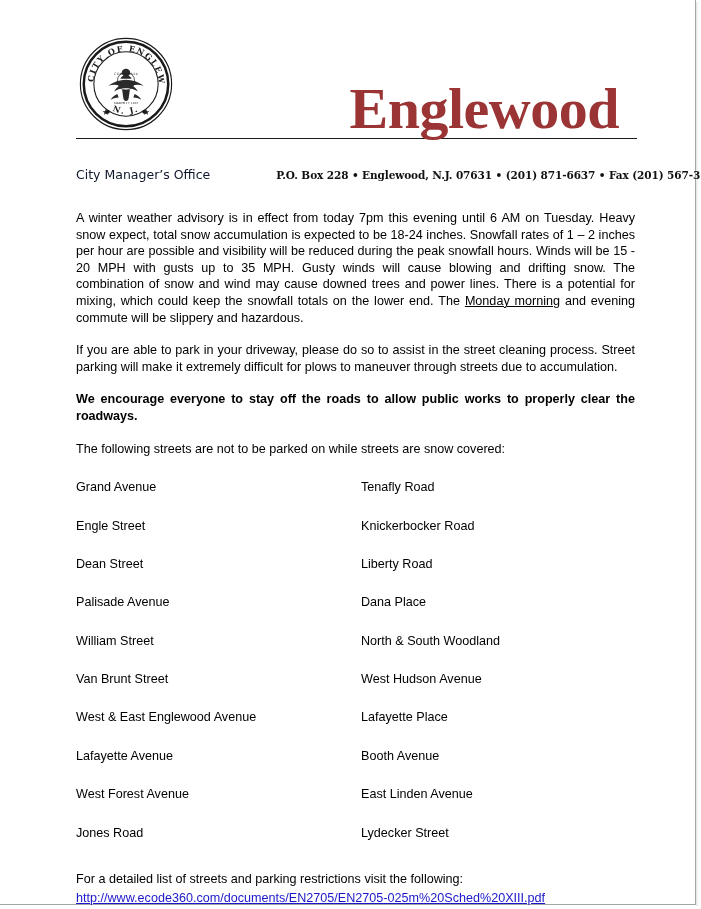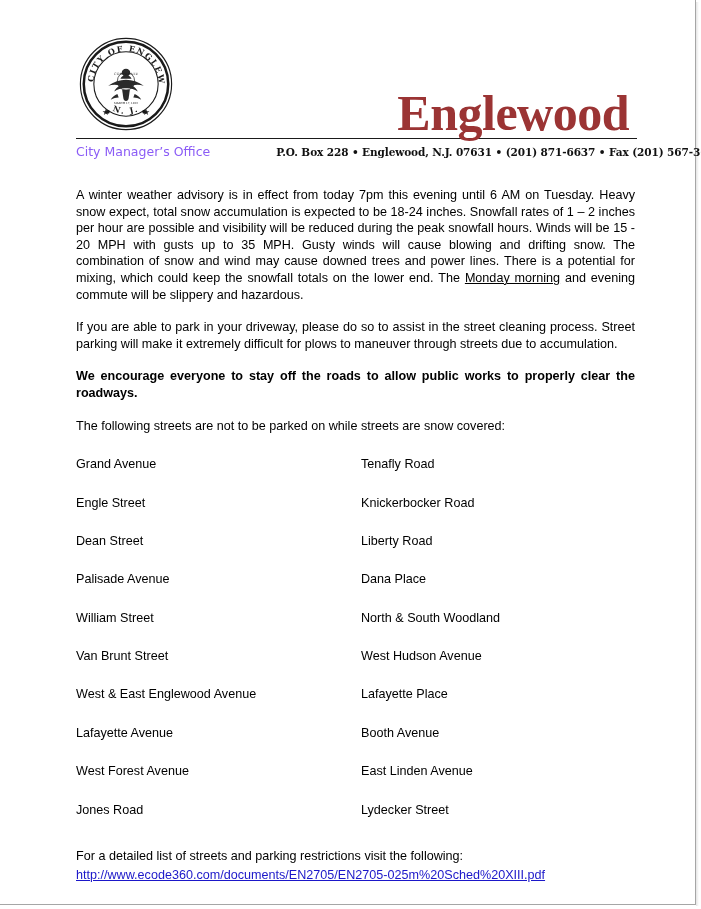--- a/index.html
+++ b/index.html
@@ -46,47 +46,48 @@
   }
   .seal {
     position: absolute;
     left: 2px;
     top: 2px;
     width: 96px;
     height: 96px;
   }
   .wordmark {
     position: absolute;
-    right: 8px;
+    right: 18px;
     bottom: -4px;
     font-family: "Liberation Serif", serif;
     font-weight: bold;
-    font-size: 50px;
+    font-size: 58px;
     line-height: 1;
     letter-spacing: -0.5px;
     color: #9B3434;
     white-space: nowrap;
   }
 
   .rule {
     margin-top: 4px;
     border-top: 1.6px solid #1a1a1a;
     width: 100%;
   }
 
   .contactbar {
     display: flex;
     align-items: baseline;
     padding-top: 5px;
   }
   .office {
     font-family: "DejaVu Sans", sans-serif;
     font-size: 12.5px;
-    color: #8b5cf6;
-    white-space: nowrap;
+    color: #0f172a;
+    white-space: nowrap;
+    margin-top: 23px;
   }
   .contact {
     margin-left: 66px;
     font-family: "DejaVu Serif", serif;
     font-weight: bold;
     font-size: 10.5px;
     letter-spacing: -0.1px;
     color: #111111;
     white-space: nowrap;
   }

